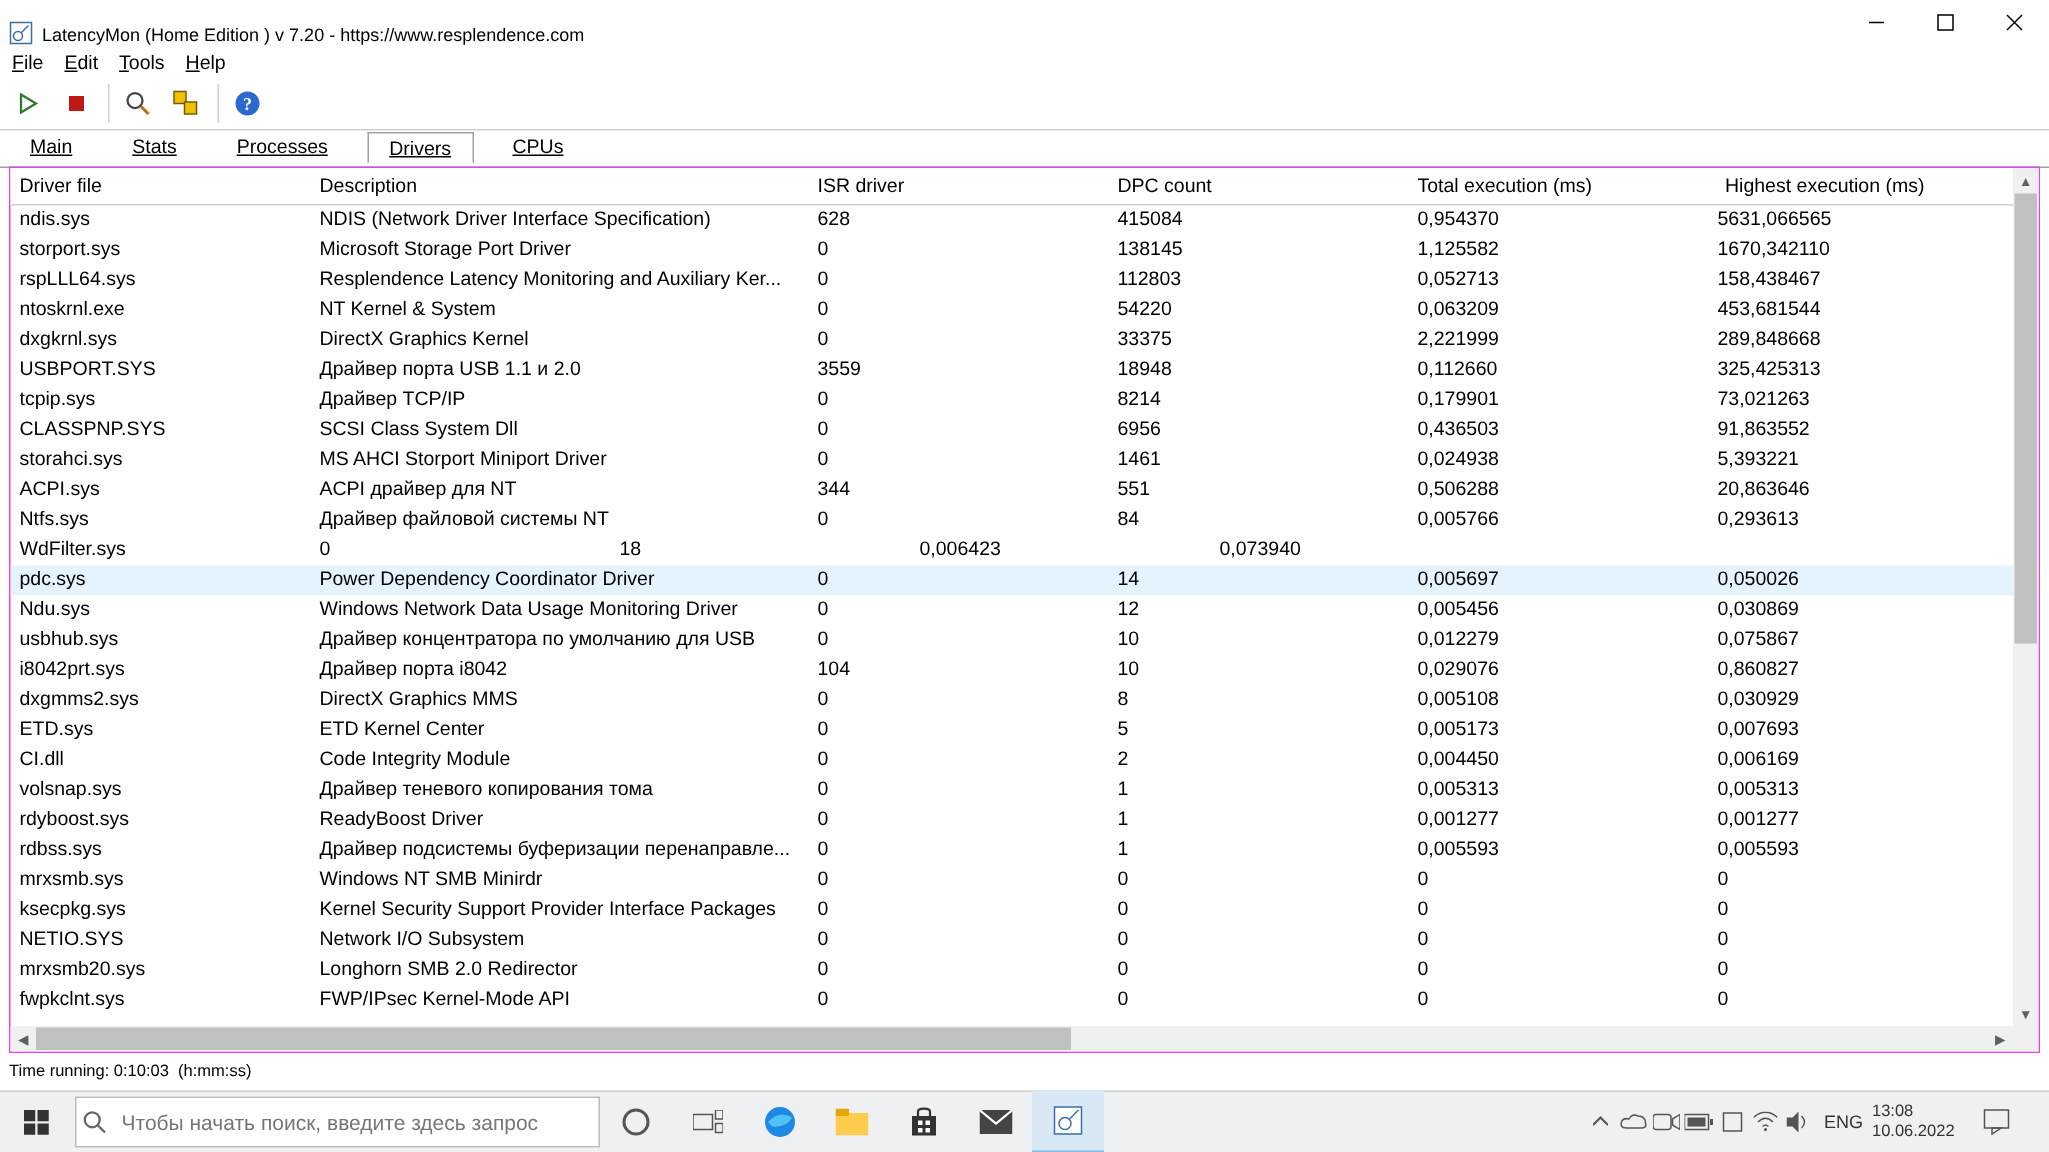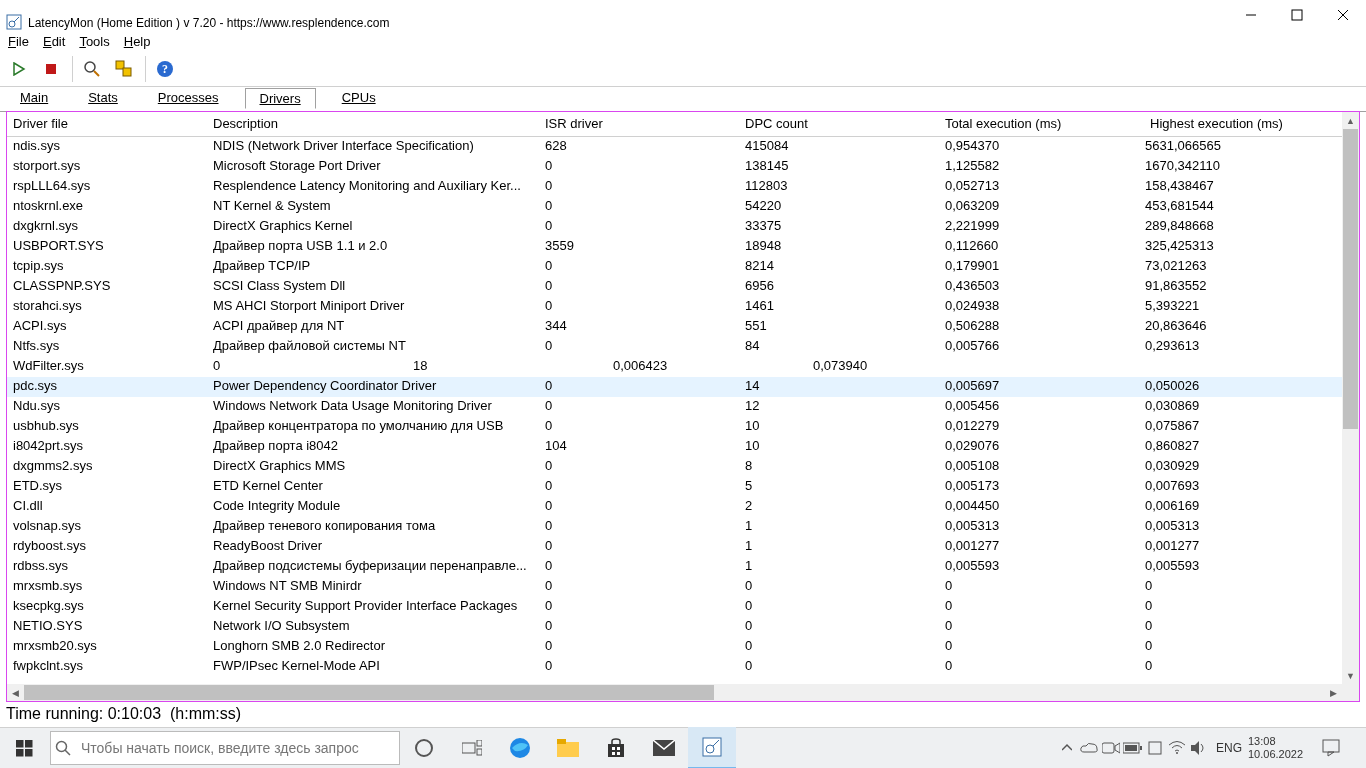--- a/index.html
+++ b/index.html
@@ -27,21 +27,21 @@
   .grow .gc{padding:1px 6px;box-sizing:border-box;white-space:nowrap;overflow:hidden;text-overflow:ellipsis}
   .vsb{position:absolute;top:0;right:0;bottom:17px;width:17px;background:#f0f0f0}
   .vsb .thumb{position:absolute;left:1px;right:1px;background:#c0c0c0}
   .vsb .arup,.vsb .ardn{position:absolute;left:0;right:0;height:17px;display:flex;align-items:center;justify-content:center;color:#606060;font-size:9px}
   .vsb .arup{top:0}.vsb .ardn{bottom:0}
   .hsb{position:absolute;left:0;right:17px;bottom:0;height:17px;background:#f0f0f0}
   .hsb .thumb{position:absolute;top:1px;bottom:1px;background:#c0c0c0}
   .hsb .arlt,.hsb .arrt{position:absolute;top:0;bottom:0;width:17px;display:flex;align-items:center;justify-content:center;color:#606060;font-size:9px}
   .hsb .arlt{left:0}.hsb .arrt{right:0}
   .corner{position:absolute;right:0;bottom:0;width:17px;height:17px;background:#f0f0f0}
-  .status{position:absolute;left:6px;bottom:44px;height:20px;display:flex;align-items:center;font-size:16px}
+  .status{position:absolute;left:6px;bottom:44px;height:20px;display:flex;align-items:center;font-size:11px}
   
   .taskbar{position:absolute;left:0;right:0;bottom:0;height:40px;background:#eef0f2;border-top:1px solid #d0d0d0;display:flex;align-items:center}
   .startbtn{width:48px;height:40px;display:flex;align-items:center;justify-content:center}
   .searchbox{width:340px;height:32px;margin-left:2px;border:1px solid #bbb;background:#fff;display:flex;align-items:center;padding:0 4px;color:#767676;font-size:14px}
   .tb-icons{display:flex;align-items:center;height:40px}
   .tb-icon{width:48px;height:40px;display:flex;align-items:center;justify-content:center}
   .tray{margin-left:auto;display:flex;align-items:center;height:40px;padding-right:16px}
   .tray-ico{width:22px;height:40px;display:flex;align-items:center;justify-content:center;color:#555;font-size:12px}
   .tray-lang{padding:0 6px;font-size:12px;color:#333}
   .tray-clock{width:64px;text-align:left;font-size:11px;line-height:13px;color:#333}

